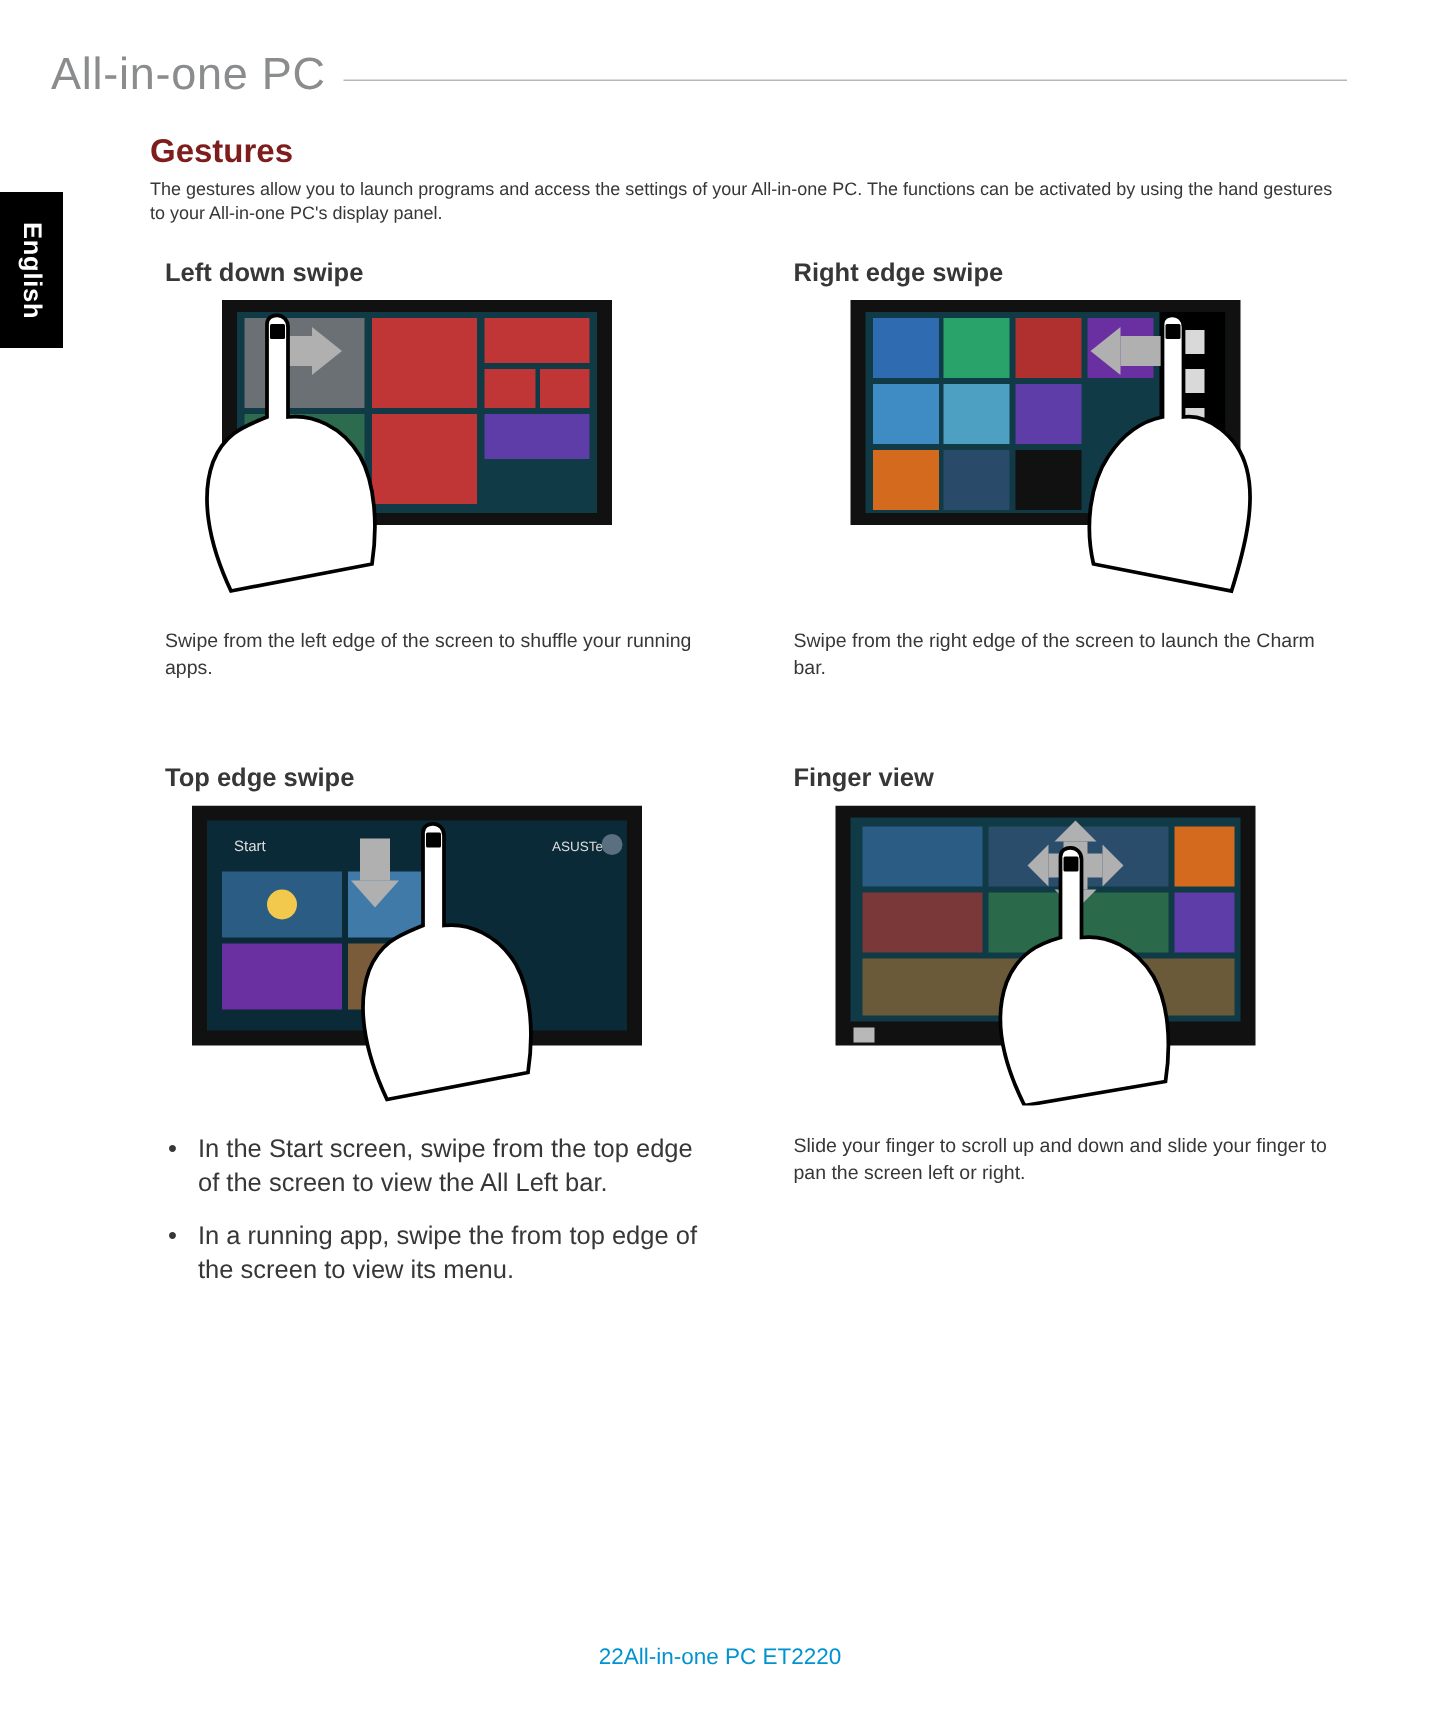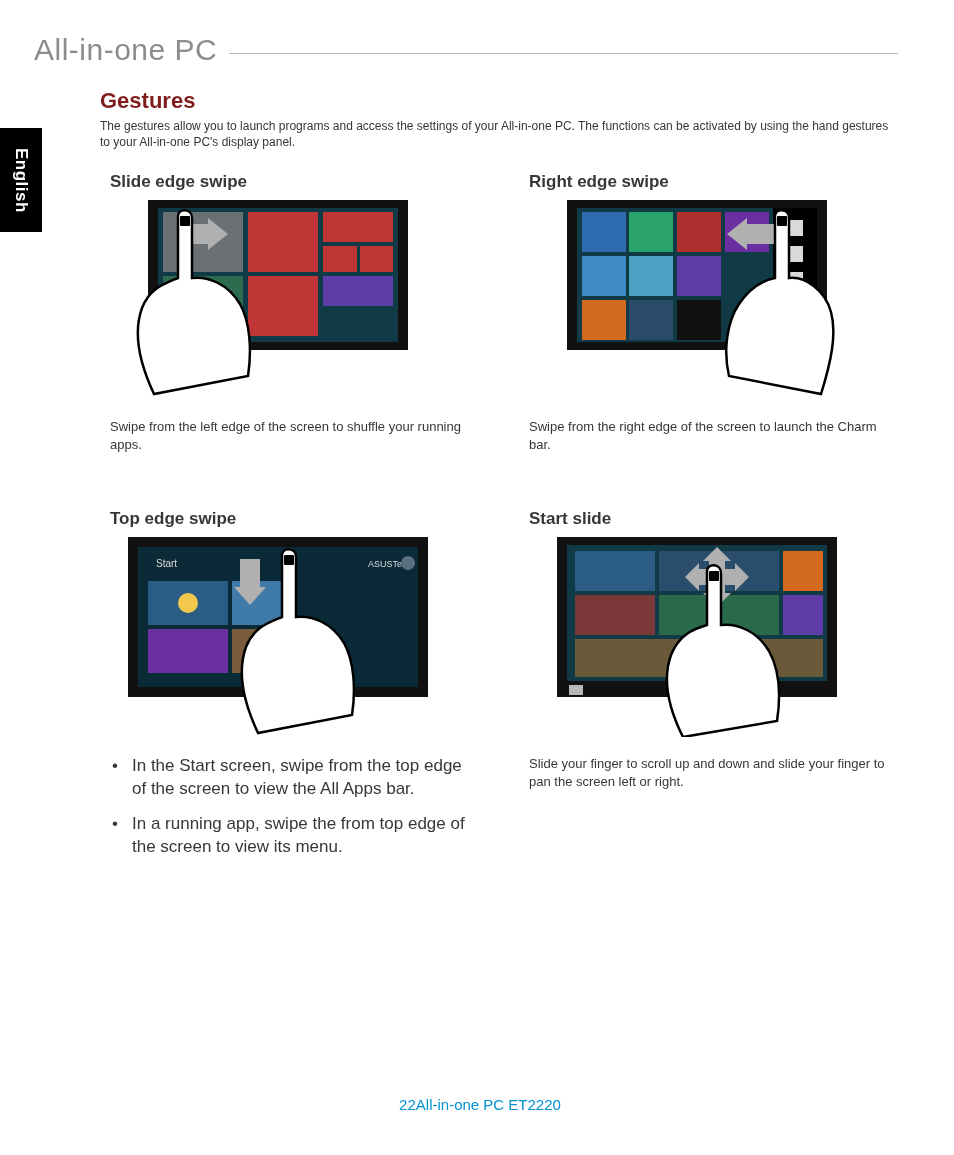--- a/index.html
+++ b/index.html
@@ -139,21 +139,21 @@
 
 <div class="lang-tab">English</div>
 
 <div class="content">
   <h2 class="section-title">Gestures</h2>
   <p class="section-intro">The gestures allow you to launch programs and access the settings of your All-in-one PC. The functions can be activated by using the hand gestures to your All-in-one PC's display panel.</p>
 
   <div class="grid">
 
     <div>
-      <div class="cell-title">Slide edge swipe</div>
+      <div class="cell-title">Left down swipe</div>
       <div class="illus">
         <svg viewBox="0 0 300 200" width="300" height="200">
 
           <rect x="20" y="0" width="260" height="150" fill="#111"></rect>
 
           <rect x="30" y="8" width="240" height="134" fill="#0f3a46"></rect>
 
           <rect x="35" y="12" width="80" height="60" fill="#6b7075"></rect>
           <rect x="120" y="12" width="70" height="60" fill="#c03535"></rect>
           <rect x="195" y="12" width="70" height="30" fill="#c03535"></rect>
@@ -236,27 +236,27 @@
             <polygon points="106,50 138,50 122,68"></polygon>
           </g>
 
           <g stroke="#000" stroke-width="2.5" fill="#fff">
             <path d="M154 18 C154 10 168 10 168 20 L168 80 C184 78 204 86 216 106 C226 124 228 152 224 178 L130 196 C114 162 110 132 118 110 C126 90 140 86 154 80 Z"></path>
             <rect x="156" y="18" width="10" height="10" fill="#000" stroke="none" rx="1"></rect>
           </g>
         </svg>
       </div>
       <ul class="bullets">
-        <li>In the Start screen, swipe from the top edge of the screen to view the All Apps bar.</li>
+        <li>In the Start screen, swipe from the top edge of the screen to view the All Left bar.</li>
         <li>In a running app, swipe the from top edge of the screen to view its menu.</li>
       </ul>
     </div>
 
     <div>
-      <div class="cell-title">Start slide</div>
+      <div class="cell-title">Finger view</div>
       <div class="illus">
         <svg viewBox="0 0 300 200" width="300" height="200">
           <rect x="10" y="0" width="280" height="160" fill="#111"></rect>
           <rect x="20" y="8" width="260" height="136" fill="#0f3a46"></rect>
 
           <rect x="28" y="14" width="80" height="40" fill="#2b5d84"></rect>
           <rect x="112" y="14" width="120" height="40" fill="#294d6a"></rect>
           <rect x="236" y="14" width="40" height="40" fill="#d46a1e"></rect>
           <rect x="28" y="58" width="80" height="40" fill="#7a3838"></rect>
           <rect x="112" y="58" width="120" height="40" fill="#2a6a4a"></rect>

